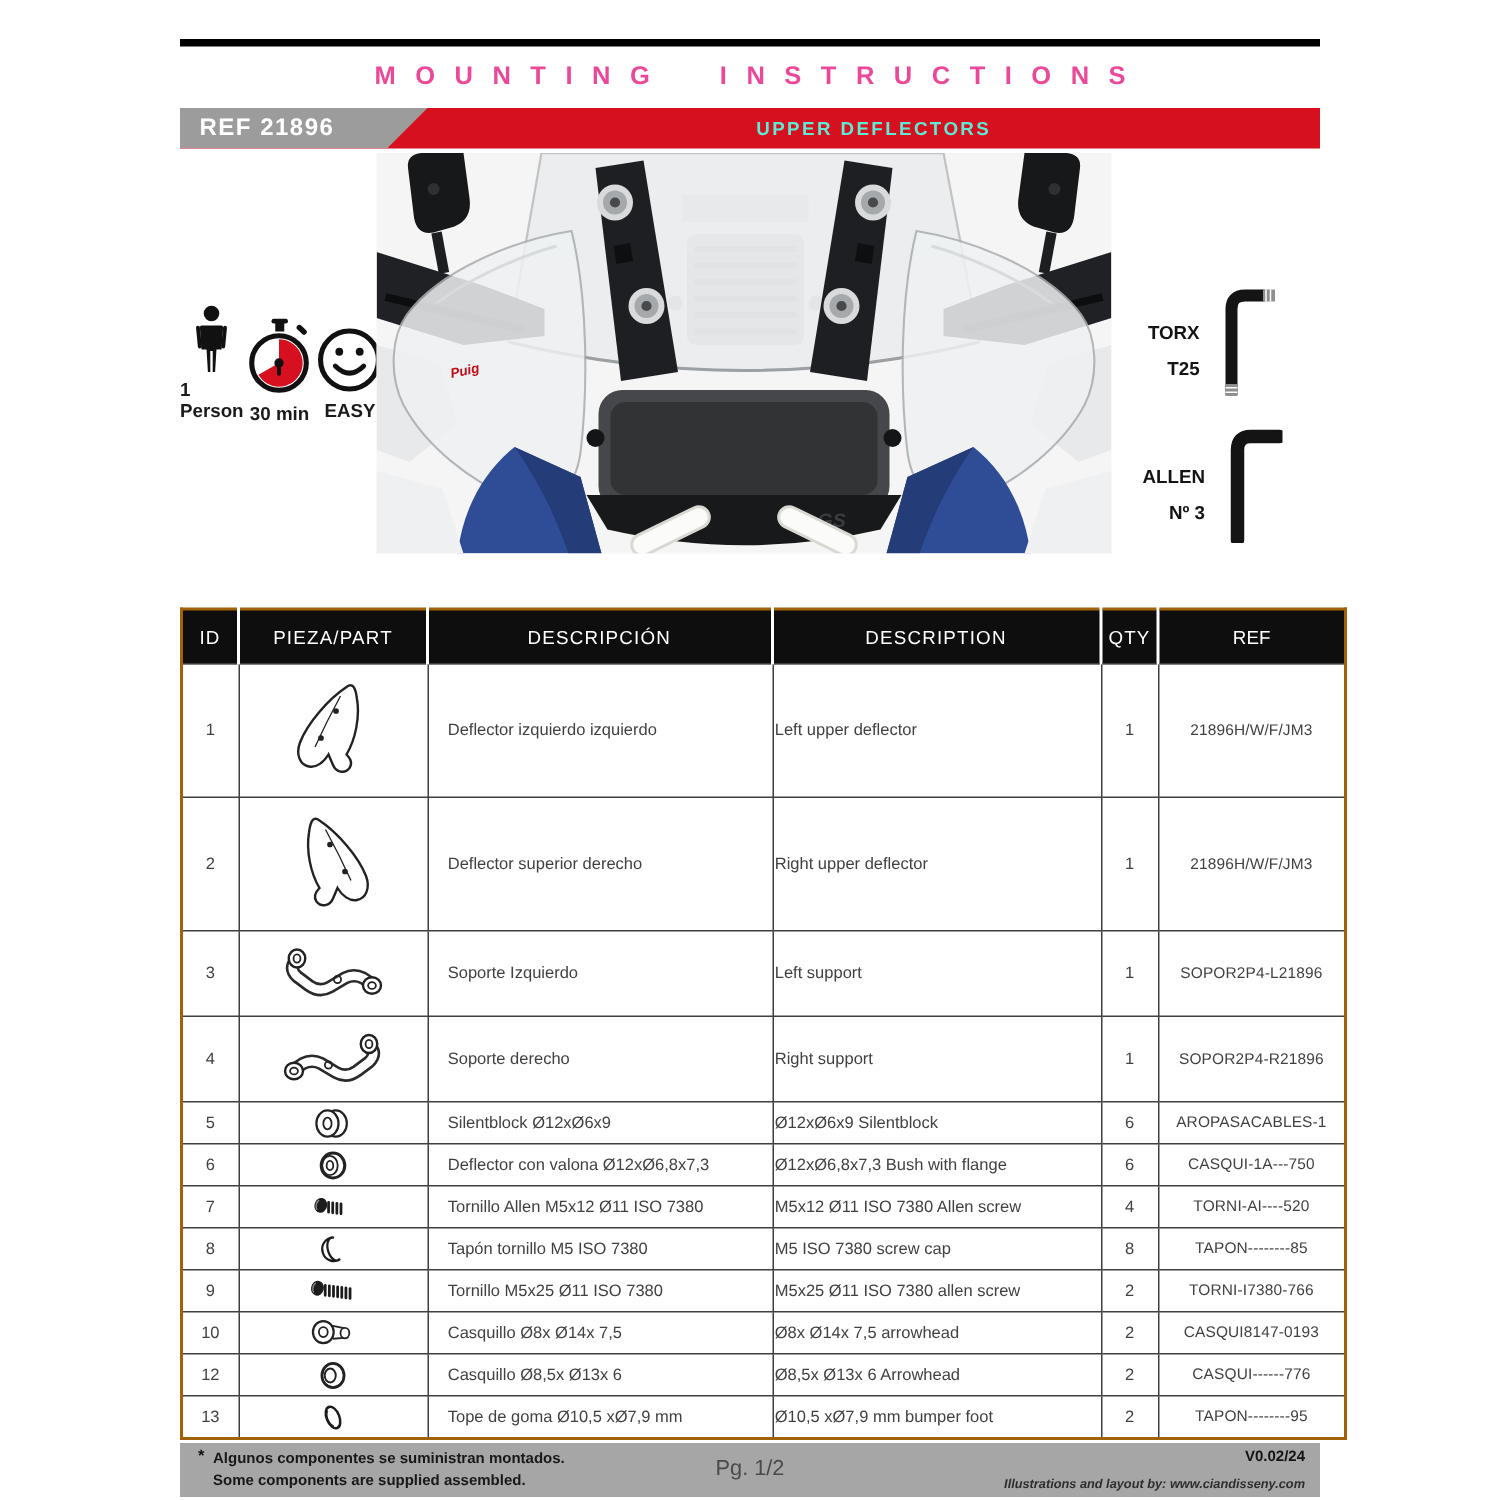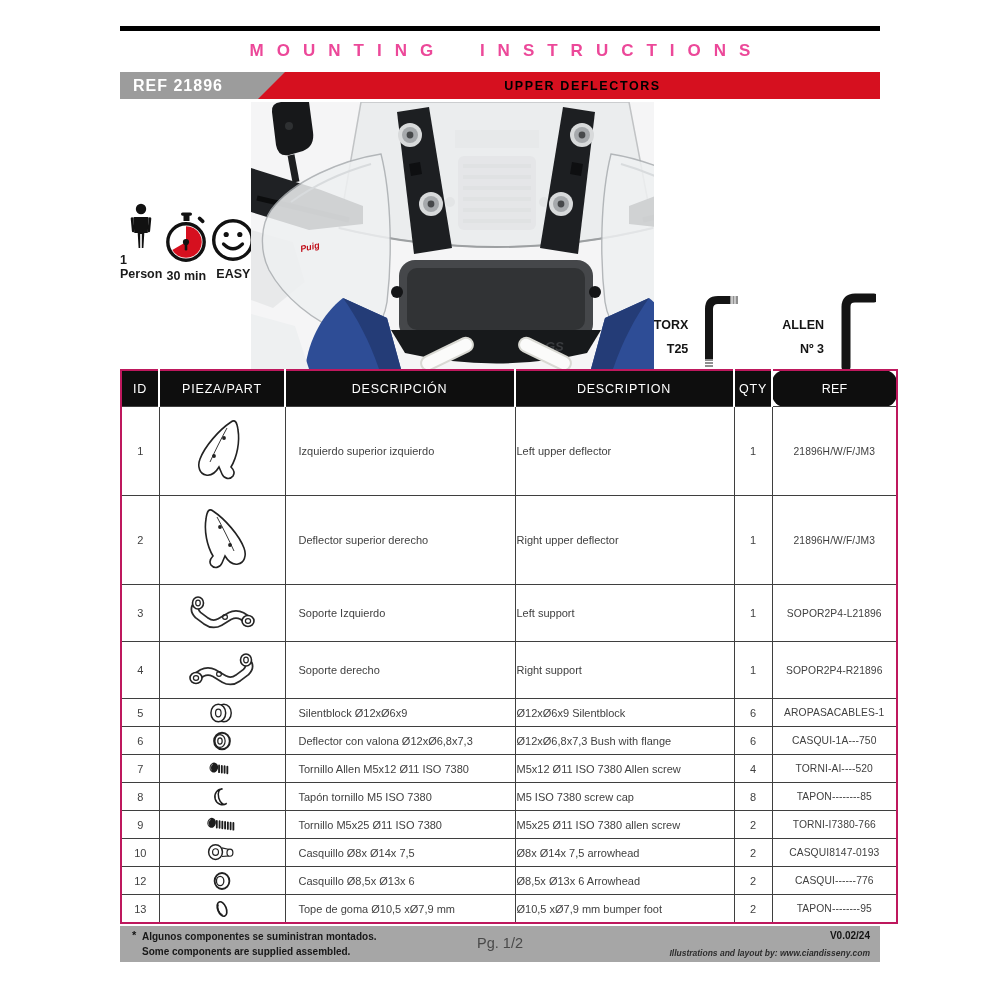--- a/index.html
+++ b/index.html
@@ -6,43 +6,43 @@
   body{width:1000px;height:1000px;background:#fff;font-family:"Liberation Sans",sans-serif;-webkit-font-smoothing:antialiased;}
   .sheet{width:760px;margin:0 auto;padding-top:26px;}
   .top-rule{height:5px;background:#000;}
   .doc-title{text-align:center;font-weight:bold;font-size:17px;letter-spacing:13px;word-spacing:16px;color:#ec4899;margin:10px 0 11px 13px;}
   .banner{height:27px;background:#d6101f;position:relative;}
   .banner-ref{position:absolute;left:0;top:0;height:100%;width:165px;background:#9c9c9c;
     clip-path:polygon(0 0,100% 0,calc(100% - 27px) 100%,0 100%);
     display:flex;align-items:center;padding-left:13px;box-sizing:border-box;}
   .banner-ref span{color:#fff;font-weight:bold;font-size:16px;letter-spacing:1px;text-align:right;}
   .banner-product{margin-left:165px;height:100%;display:flex;align-items:center;justify-content:center;}
-  .banner-product span{color:#000000;font-weight:bold;font-size:12.5px;letter-spacing:1.6px;}
+  .banner-product span{color:#5eead4;font-weight:bold;font-size:12.5px;letter-spacing:1.6px;}
   .hero{display:flex;margin-top:3px;height:267px;}
   .hero-left{width:131px;display:flex;flex-direction:row;align-items:center;}
   .info{display:flex;flex-direction:column;align-items:center;}
   .info-label{margin-top:4px;font-size:12.5px;font-weight:600;color:#1a1a1a;}
   .i1{margin-top:12px}.i2{margin-top:24px}.i3{margin-top:27px}
   .hero-photo{width:490px;height:267px;overflow:hidden;background:#f5f5f6;}
-  .hero-right{flex:1;display:flex;flex-direction:row;align-items:flex-end;padding-right:4px;box-sizing:border-box;gap:42px;}
+  .hero-right{flex:1;display:flex;flex-direction:column;align-items:center;padding-right:4px;box-sizing:border-box;}
   .tool{display:flex;align-items:flex-end;}
   .tool-label{text-align:right;font-weight:bold;font-size:12.5px;color:#141414;line-height:24px;padding-bottom:8px;margin-right:6px;}
   .tool-label span{display:block;}
   .t1{margin-top:88px}.t2{margin-top:20px}
-  table{width:100%;border-collapse:collapse;border:2px solid #be185d;table-layout:fixed;}
+  table{width:100%;border-collapse:collapse;border:2px solid #a16207;table-layout:fixed;margin-top:36px;}
   thead th{background:#0e0e0e;color:#fff;font-size:12.5px;font-weight:normal;letter-spacing:.8px;height:33px;border-left:2.5px solid #fff;}
   thead th:first-child{border-left:none;}
   tbody td{border:1.5px solid #3f3f3f;color:#414141;font-size:11px;background:#fff;}
   tr.tall td{height:86px}  tr.med td{height:54px}  tr.short td{height:25px}
   .c-id{width:34px;text-align:center;}
   .c-part{width:122px;text-align:center;}
   .c-es{width:227px;padding-left:13px;}
   .c-en{width:216px;}
   .c-qty{width:34px;text-align:center;}
-  .c-ref{width:121px;text-align:center;font-size:10.3px;letter-spacing:.1px;border-radius:13px;}
+  .c-ref{width:121px;text-align:center;font-size:10.3px;letter-spacing:.1px;}
   .c-part svg{display:block;margin:0 auto;}
   .footer{margin-top:2px;background:#a6a6a6;height:36px;position:relative;}
   .f-note{position:absolute;left:22px;top:4px;font-size:10px;font-weight:bold;color:#181818;line-height:1.45;}
   .f-ast{position:absolute;left:-10px;top:-2px;font-size:11px;font-weight:bold;color:#111;}
   .f-page{position:absolute;left:50%;transform:translateX(-50%);top:9px;font-size:14.5px;color:#4a4a4a;}
   .f-ver{position:absolute;right:10px;top:4px;font-size:10px;font-weight:bold;color:#131313;}
   .f-credits{position:absolute;right:10px;bottom:4px;font-size:8.5px;font-style:italic;font-weight:bold;color:#2d2d2d;}
   .pi{stroke:#222;}
 </style>
 </head>
@@ -222,21 +222,21 @@
       <tr class="tall">
         <td class="c-id">1</td>
         <td class="c-part">
           <svg width="62" height="66" viewBox="0 0 62 66" class="pi" fill="none" stroke-width="1.6">
             <path d="M40,4 C28,12 14,28 9,41 c-3,8 0,15 6,16 c5,1 10,-3 13,-8 l3,7 c2,5 8,6 11,2 c2,-3 1,-6 -2,-9 c6,-10 9,-25 7,-37 C46,4 44,1 40,4 Z" fill="#fff"></path>
             <path d="M36,10 C30,21 24,33 19,44" stroke-width="0.9"></path>
             <circle cx="23" cy="38" r="1.1" fill="#222"></circle>
               <circle cx="33" cy="20" r="1.1" fill="#222"></circle>
           </svg>
         </td>
-        <td class="c-es">Izquierdo superior izquierdo</td>
+        <td class="c-es">Deflector izquierdo izquierdo</td>
         <td class="c-en">Left upper deflector</td>
         <td class="c-qty">1</td>
         <td class="c-ref">21896H/W/F/JM3</td>
       </tr>
       <tr class="tall">
         <td class="c-id">2</td>
         <td class="c-part">
           <svg width="62" height="66" viewBox="0 0 62 66" class="pi" fill="none" stroke-width="1.6">
             <g transform="translate(62,0) scale(-1,1)">
               <path d="M40,4 C28,12 14,28 9,41 c-3,8 0,15 6,16 c5,1 10,-3 13,-8 l3,7 c2,5 8,6 11,2 c2,-3 1,-6 -2,-9 c6,-10 9,-25 7,-37 C46,4 44,1 40,4 Z" fill="#fff"></path>

